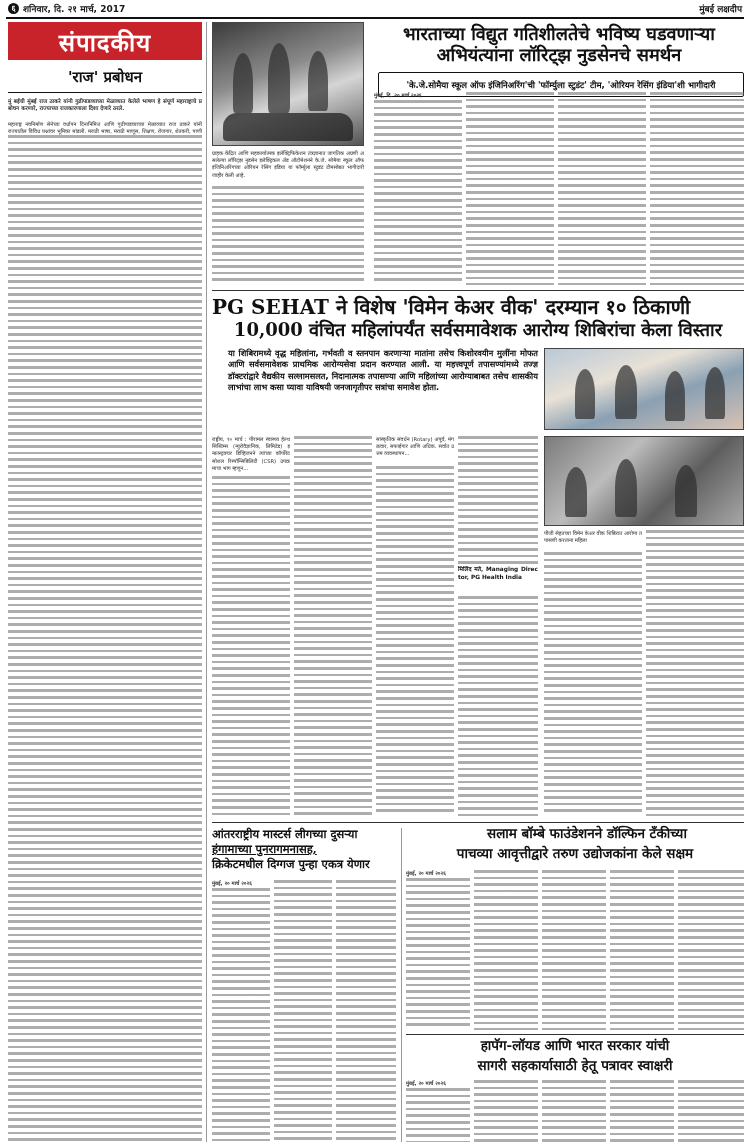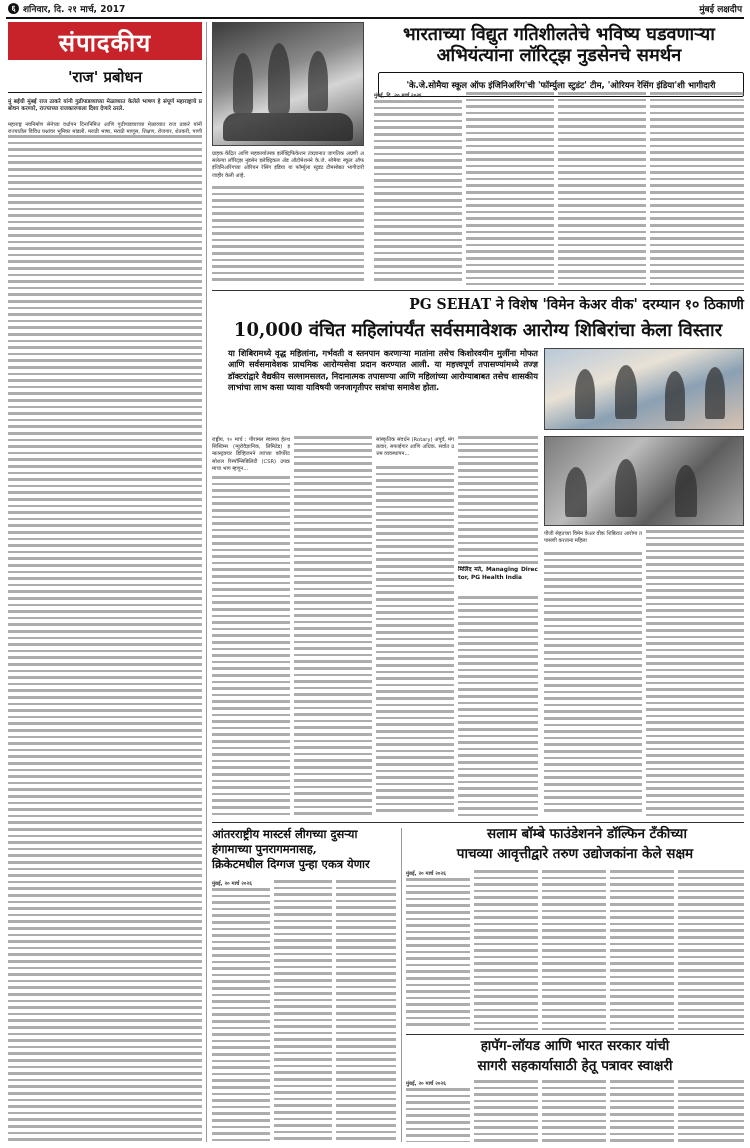--- a/index.html
+++ b/index.html
@@ -82,21 +82,21 @@
   </div>
 <div class="fill" style="left:558px;top:92px;width:88px;height:193px;">
     <div class="lines"></div>
   </div>
 <div class="fill" style="left:650px;top:92px;width:94px;height:193px;">
     <div class="lines"></div>
   </div>
 
 <div class="hrule" style="left:212px;top:290px;width:532px;"></div>
 
-<div class="hl" style="left:212px;top:296px;width:532px;font-size:14px;text-align:right;">PG SEHAT ने विशेष 'विमेन केअर वीक' दरम्यान १० ठिकाणी</div>
+<div class="hl" style="left:212px;top:296px;width:532px;font-size:20px;text-align:left;">PG SEHAT ने विशेष 'विमेन केअर वीक' दरम्यान १० ठिकाणी</div>
 <div class="hl" style="left:212px;top:320px;width:532px;font-size:18px;text-align:center;">10,000 वंचित महिलांपर्यंत सर्वसमावेशक आरोग्य शिबिरांचा केला विस्तार</div>
 
 <div class="lead" style="left:228px;top:348px;width:310px;height:82px;">या शिबिरामध्ये वृद्ध महिलांना, गर्भवती व स्तनपान करणाऱ्या मातांना तसेच किशोरवयीन मुलींना मोफत आणि सर्वसमावेशक प्राथमिक आरोग्यसेवा प्रदान करण्यात आली. या महत्त्वपूर्ण तपासण्यांमध्ये तज्ज्ञ डॉक्टरांद्वारे वैद्यकीय सल्लामसलत, निदानात्मक तपासण्या आणि महिलांच्या आरोग्याबाबत तसेच शासकीय लाभांचा लाभ कसा घ्यावा याविषयी जनजागृतीपर सत्रांचा समावेश होता.</div>
 <div class="photo color" style="left:544px;top:348px;width:200px;height:82px;">
   <div class="fig" style="left:30px;top:20px;width:20px;height:50px;"></div>
   <div class="fig" style="left:70px;top:16px;width:22px;height:54px;"></div>
   <div class="fig" style="left:120px;top:22px;width:20px;height:50px;"></div>
   <div class="fig" style="left:160px;top:18px;width:20px;height:52px;"></div>
 </div>
 
@@ -126,21 +126,21 @@
   <div class="body-text" style="height:22px;">पीजी सेहतच्या विमेन केअर वीक शिबिरात आरोग्य तपासणी करताना महिला</div>
   <div class="lines" style="height:264px;"></div>
 </div>
 <div class="fill" style="left:646px;top:530px;width:98px;height:286px;">
     <div class="lines"></div>
   </div>
 
 <div class="hrule" style="left:212px;top:822px;width:532px;"></div>
 
 <div class="hl" style="left:212px;top:828px;width:186px;font-size:11.5px;">आंतरराष्ट्रीय मास्टर्स लीगच्या दुसऱ्या</div>
-<div class="hl" style="left:212px;top:843px;width:186px;font-size:11.5px;">हंगामाच्या पुनरागमनासह,</div>
+<div class="hl" style="left:212px;top:843px;width:186px;font-size:11.5px;text-decoration:underline;">हंगामाच्या पुनरागमनासह,</div>
 <div class="hl" style="left:212px;top:858px;width:186px;font-size:11.5px;">क्रिकेटमधील दिग्गज पुन्हा एकत्र येणार</div>
 
 <div class="fill" style="left:212px;top:880px;width:58px;height:262px;">
   <div class="body-text" style="height:8px;font-weight:bold;">मुंबई, २० मार्च २०२६</div>
   <div class="lines" style="height:254px;"></div>
 </div>
 <div class="fill" style="left:274px;top:880px;width:58px;height:262px;">
     <div class="lines"></div>
   </div>
 <div class="fill" style="left:336px;top:880px;width:60px;height:262px;">

